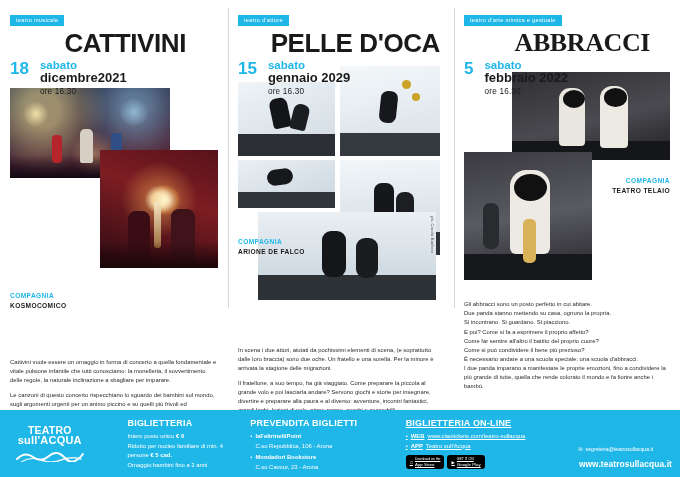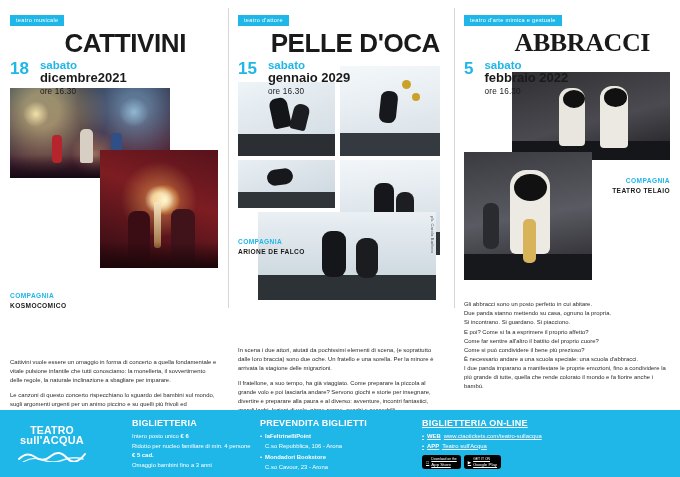--- a/index.html
+++ b/index.html
@@ -442,15 +442,22 @@
         <div class="badge">
           <span>▶</span>
           <span>
             <span class="bsub">GET IT ON</span>
             <span>Google Play</span>
           </span>
         </div>
       </div>
     </div>
 
+    <div class="f-col c4">
+      <div class="mail-row">
+        <span>✉</span>
+        <span>segreteria@teatrosullacqua.it</span>
+      </div>
+      <div class="site">www.teatrosullacqua.it</div>
+    </div>
 
   </div>
 </div>
 
 </body></html>

